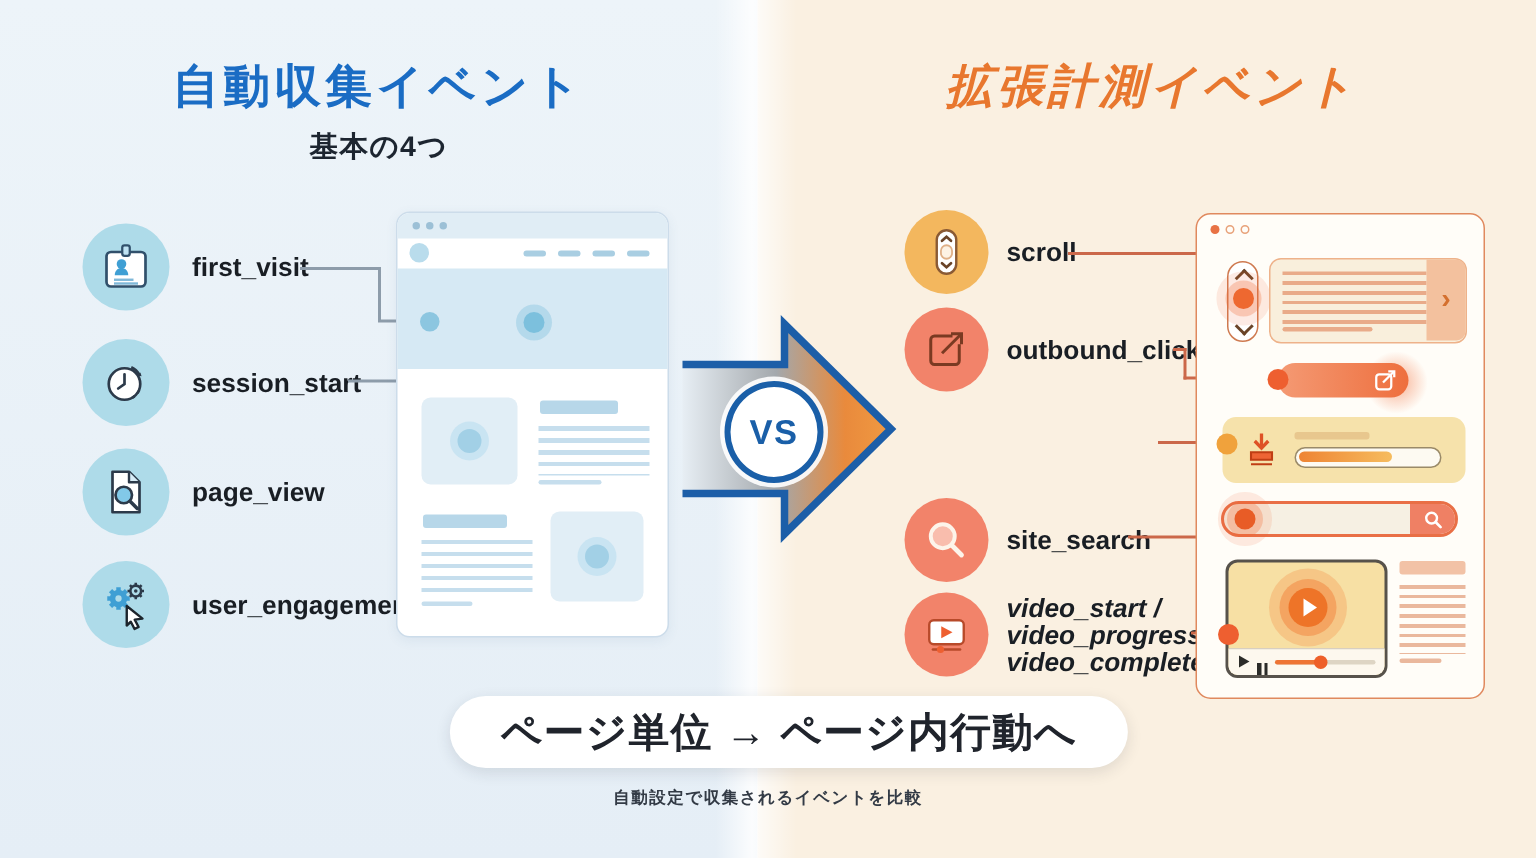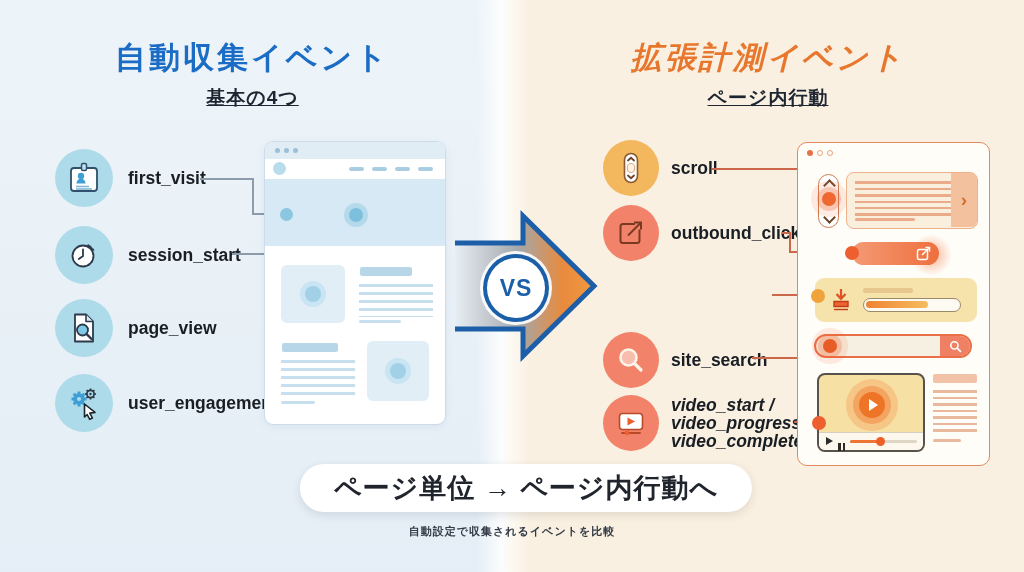--- a/index.html
+++ b/index.html
@@ -6,21 +6,21 @@
   .canvas{position:relative;width:1024px;height:572px;overflow:hidden;
     font-family:"Liberation Sans","DejaVu Sans",sans-serif;padding-left:28px;}
   .abs{position:absolute;}
   
   .panel-left{left:0;top:0;width:505px;height:572px;background:linear-gradient(180deg,#edf4f9,#e5eef6);}
   .panel-right{left:505px;top:0;width:519px;height:572px;background:#faf0e1;}
   .mid-blend{left:477px;top:0;width:54px;height:572px;
     background:linear-gradient(90deg,rgba(255,255,255,0),rgba(255,255,255,.85) 45%,rgba(255,255,255,0));}
   
   .title{width:505px;text-align:center;font-weight:800;font-size:31px;letter-spacing:3px;}
-  .subtitle{width:505px;text-align:center;font-weight:700;font-size:19px;color:#1c2530;letter-spacing:1px;text-decoration:underline;}
+  .subtitle{width:505px;text-align:center;font-weight:700;font-size:19px;color:#1c2530;letter-spacing:1px;}
   .t-blue{color:#1a6cc4;} .t-orange{color:#e8772e;font-style:italic;}
   
   .row{display:flex;align-items:center;}
   .circle{border-radius:50%;display:flex;align-items:center;justify-content:center;flex:0 0 auto;}
   .c-blue{width:58px;height:58px;background:#aedbe9;}
   .c-amber{width:56px;height:56px;background:#f3b75e;}
   .c-salmon{width:56px;height:56px;background:#f2836a;}
   .lbl{font-weight:700;font-size:17.5px;color:#191e24;margin-left:15px;white-space:pre-line;line-height:18px;}
   
   .cl{background:#8d9caa;} .cr{background:#cb684a;}
@@ -171,21 +171,20 @@
           <stop offset="1" stop-color="#f09a42"></stop>
       </linearGradient>
     </defs>
     <path d="M15 37 L83 37 L83 10 L154 80 L83 150 L83 123 L15 123" fill="url(#ag)" stroke="#1c5ea8" stroke-width="5" stroke-linejoin="miter"></path>
   </svg>
   <div class="abs vs-badge">
     <span>VS</span>
   </div>
 
   <div class="abs title t-orange" style="left:512px;top:37px;width:512px;">拡張計測イベント</div>
-  <div class="abs subtitle" style="left:512px;top:85px;width:512px;">ページ内行動</div>
 
   <div class="abs row" style="left:603px;top:140px;">
     <span class="circle c-amber">
       <svg width="36" height="36" viewBox="0 0 36 36">
         <rect x="11.5" y="3.5" width="13" height="29" rx="6.5" fill="#fff" stroke="#8a5a34" stroke-width="1.6"></rect>
         <path d="M15 10.5 L18 7.8 L21 10.5" fill="none" stroke="#6a4428" stroke-width="1.8" stroke-linecap="round"></path>
         <path d="M15 25.5 L18 28.2 L21 25.5" fill="none" stroke="#6a4428" stroke-width="1.8" stroke-linecap="round"></path>
         <rect x="14.3" y="13.5" width="7.4" height="9" rx="3.7" fill="#fdf2e4" stroke="#dfb088" stroke-width="1.2"></rect>
       </svg>
     </span>

